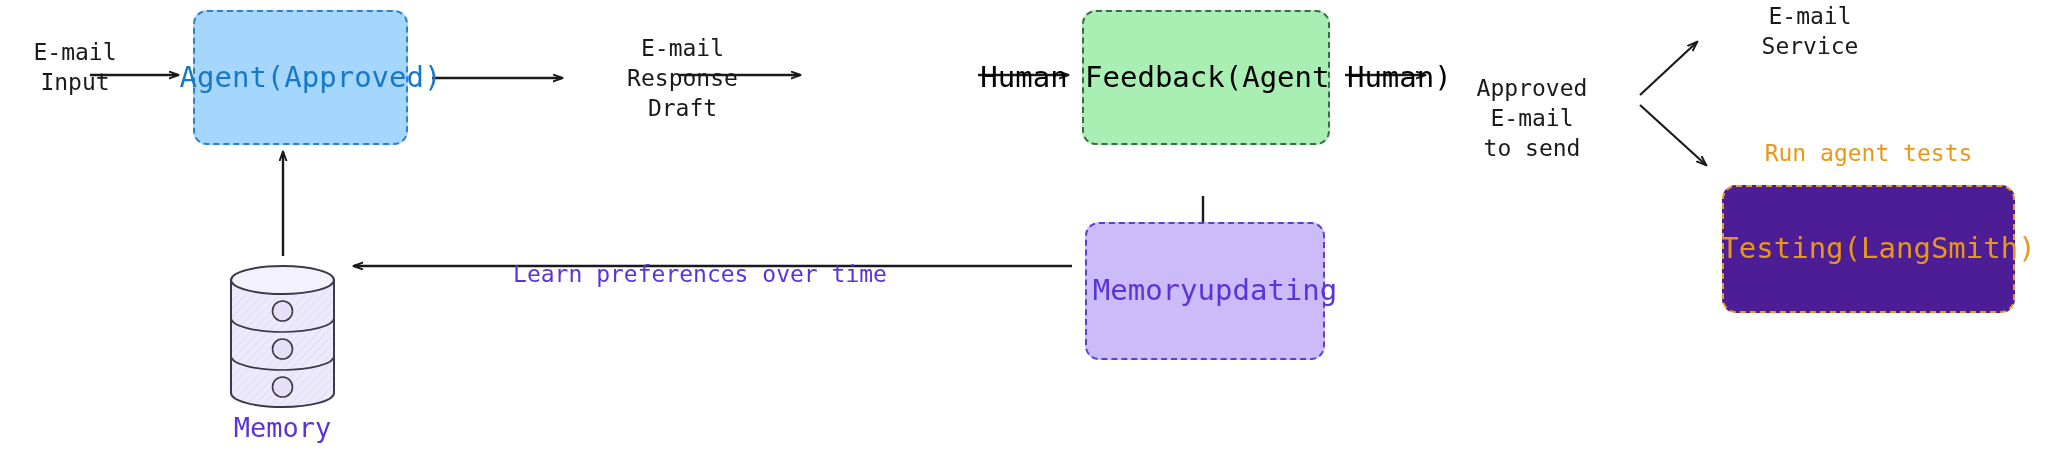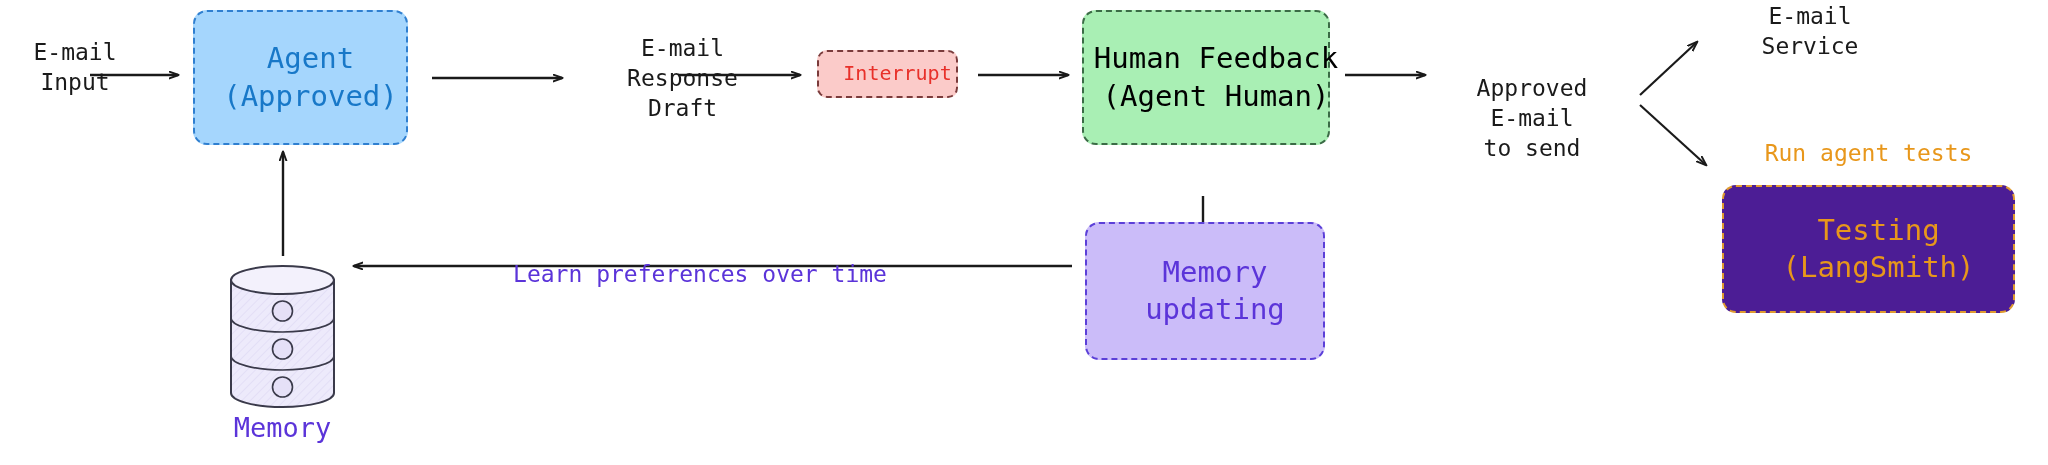--- a/index.html
+++ b/index.html
@@ -14,21 +14,21 @@
     position: relative;
     width: 2048px;
     height: 465px;
     background: #ffffff;
     overflow: hidden;
   }
   .node {
     position: absolute;
     box-sizing: border-box;
     display: flex;
-    flex-direction: column;
+    flex-direction: row;
     align-items: center;
     justify-content: center;
     border-radius: 14px;
     text-align: center;
     line-height: 1.28;
     white-space: pre;
     padding-left: 20px;
   }
   .node .ln { display: block; }
 
@@ -163,23 +163,20 @@
     <line x1="1072" y1="266" x2="354" y2="266" stroke="#1a1a1a" stroke-width="2.4" marker-end="url(#ah)"></line>
 
     <line x1="283" y1="256" x2="283" y2="152" stroke="#1a1a1a" stroke-width="2.4" marker-end="url(#ah)"></line>
   </svg>
 
   <div class="node" id="node-agent">
     <span class="ln">Agent</span>
     <span class="ln">(Approved)</span>
   </div>
 
-  <div class="node" id="node-interrupt">
-    <span class="ln">Interrupt</span>
-  </div>
 
   <div class="node" id="node-human-feedback">
     <span class="ln">Human Feedback</span>
     <span class="ln">(Agent Human)</span>
   </div>
 
   <div class="node" id="node-memory-updating">
     <span class="ln">Memory</span>
     <span class="ln">updating</span>
   </div>

